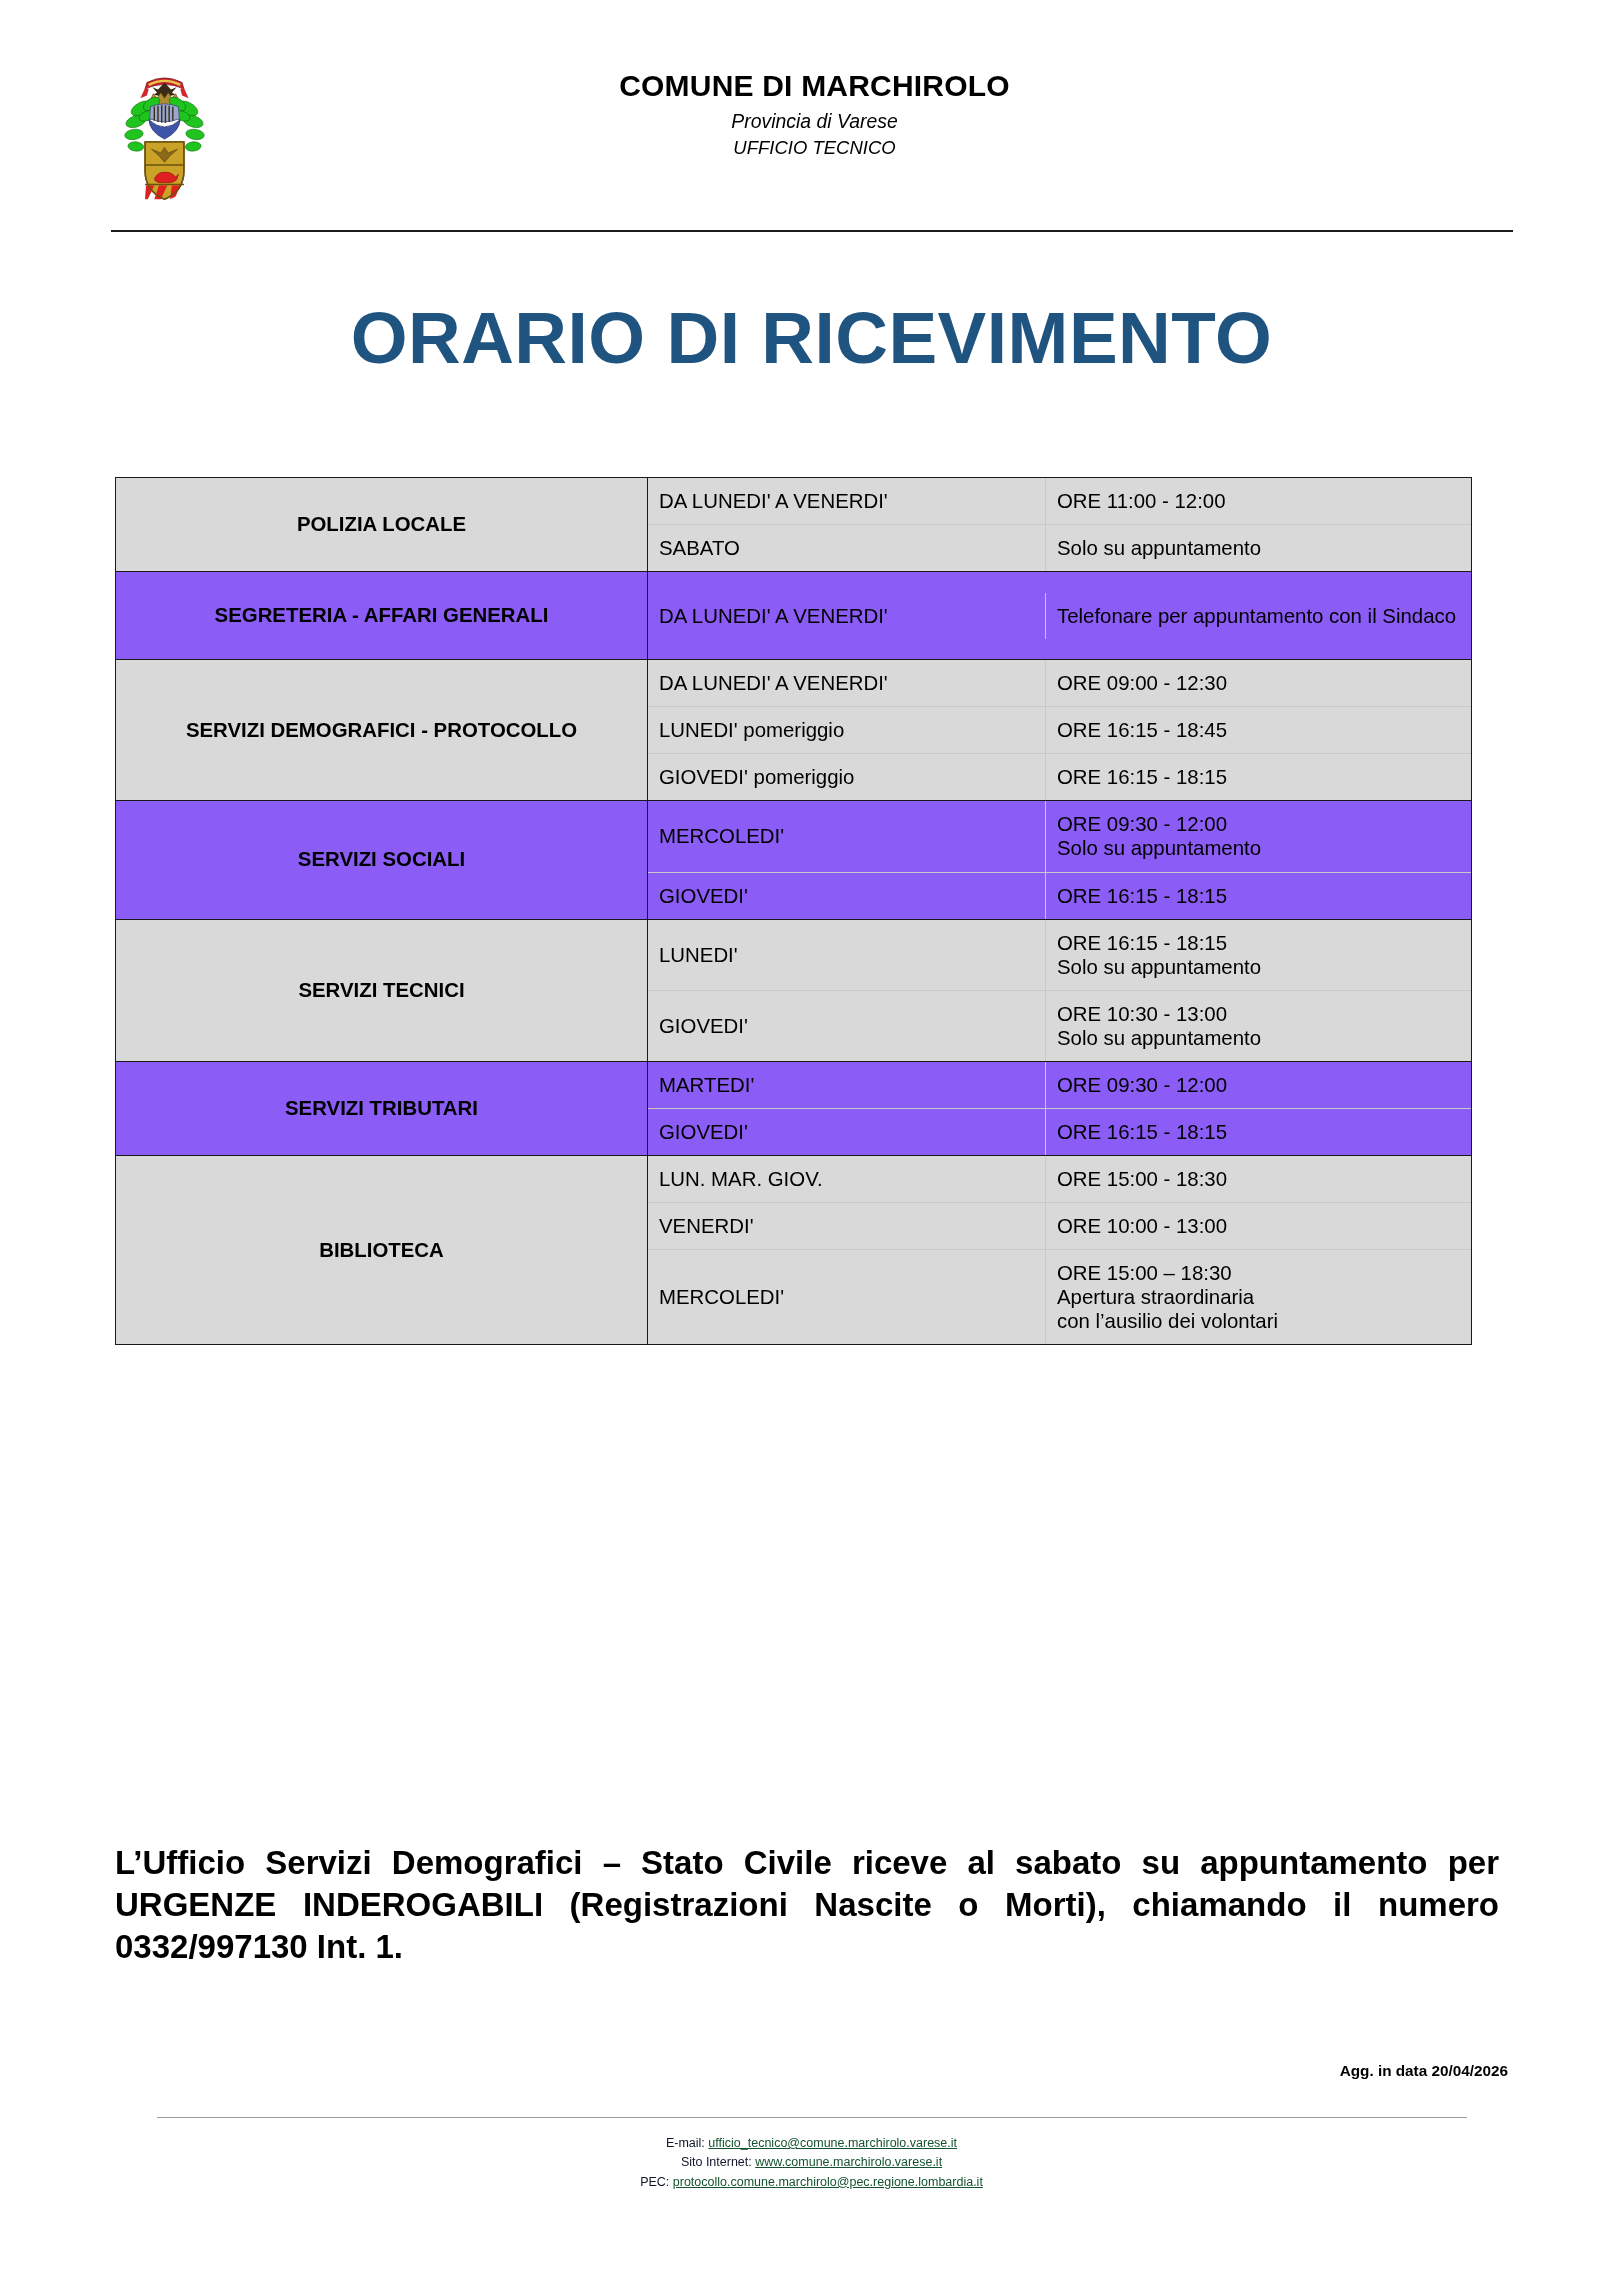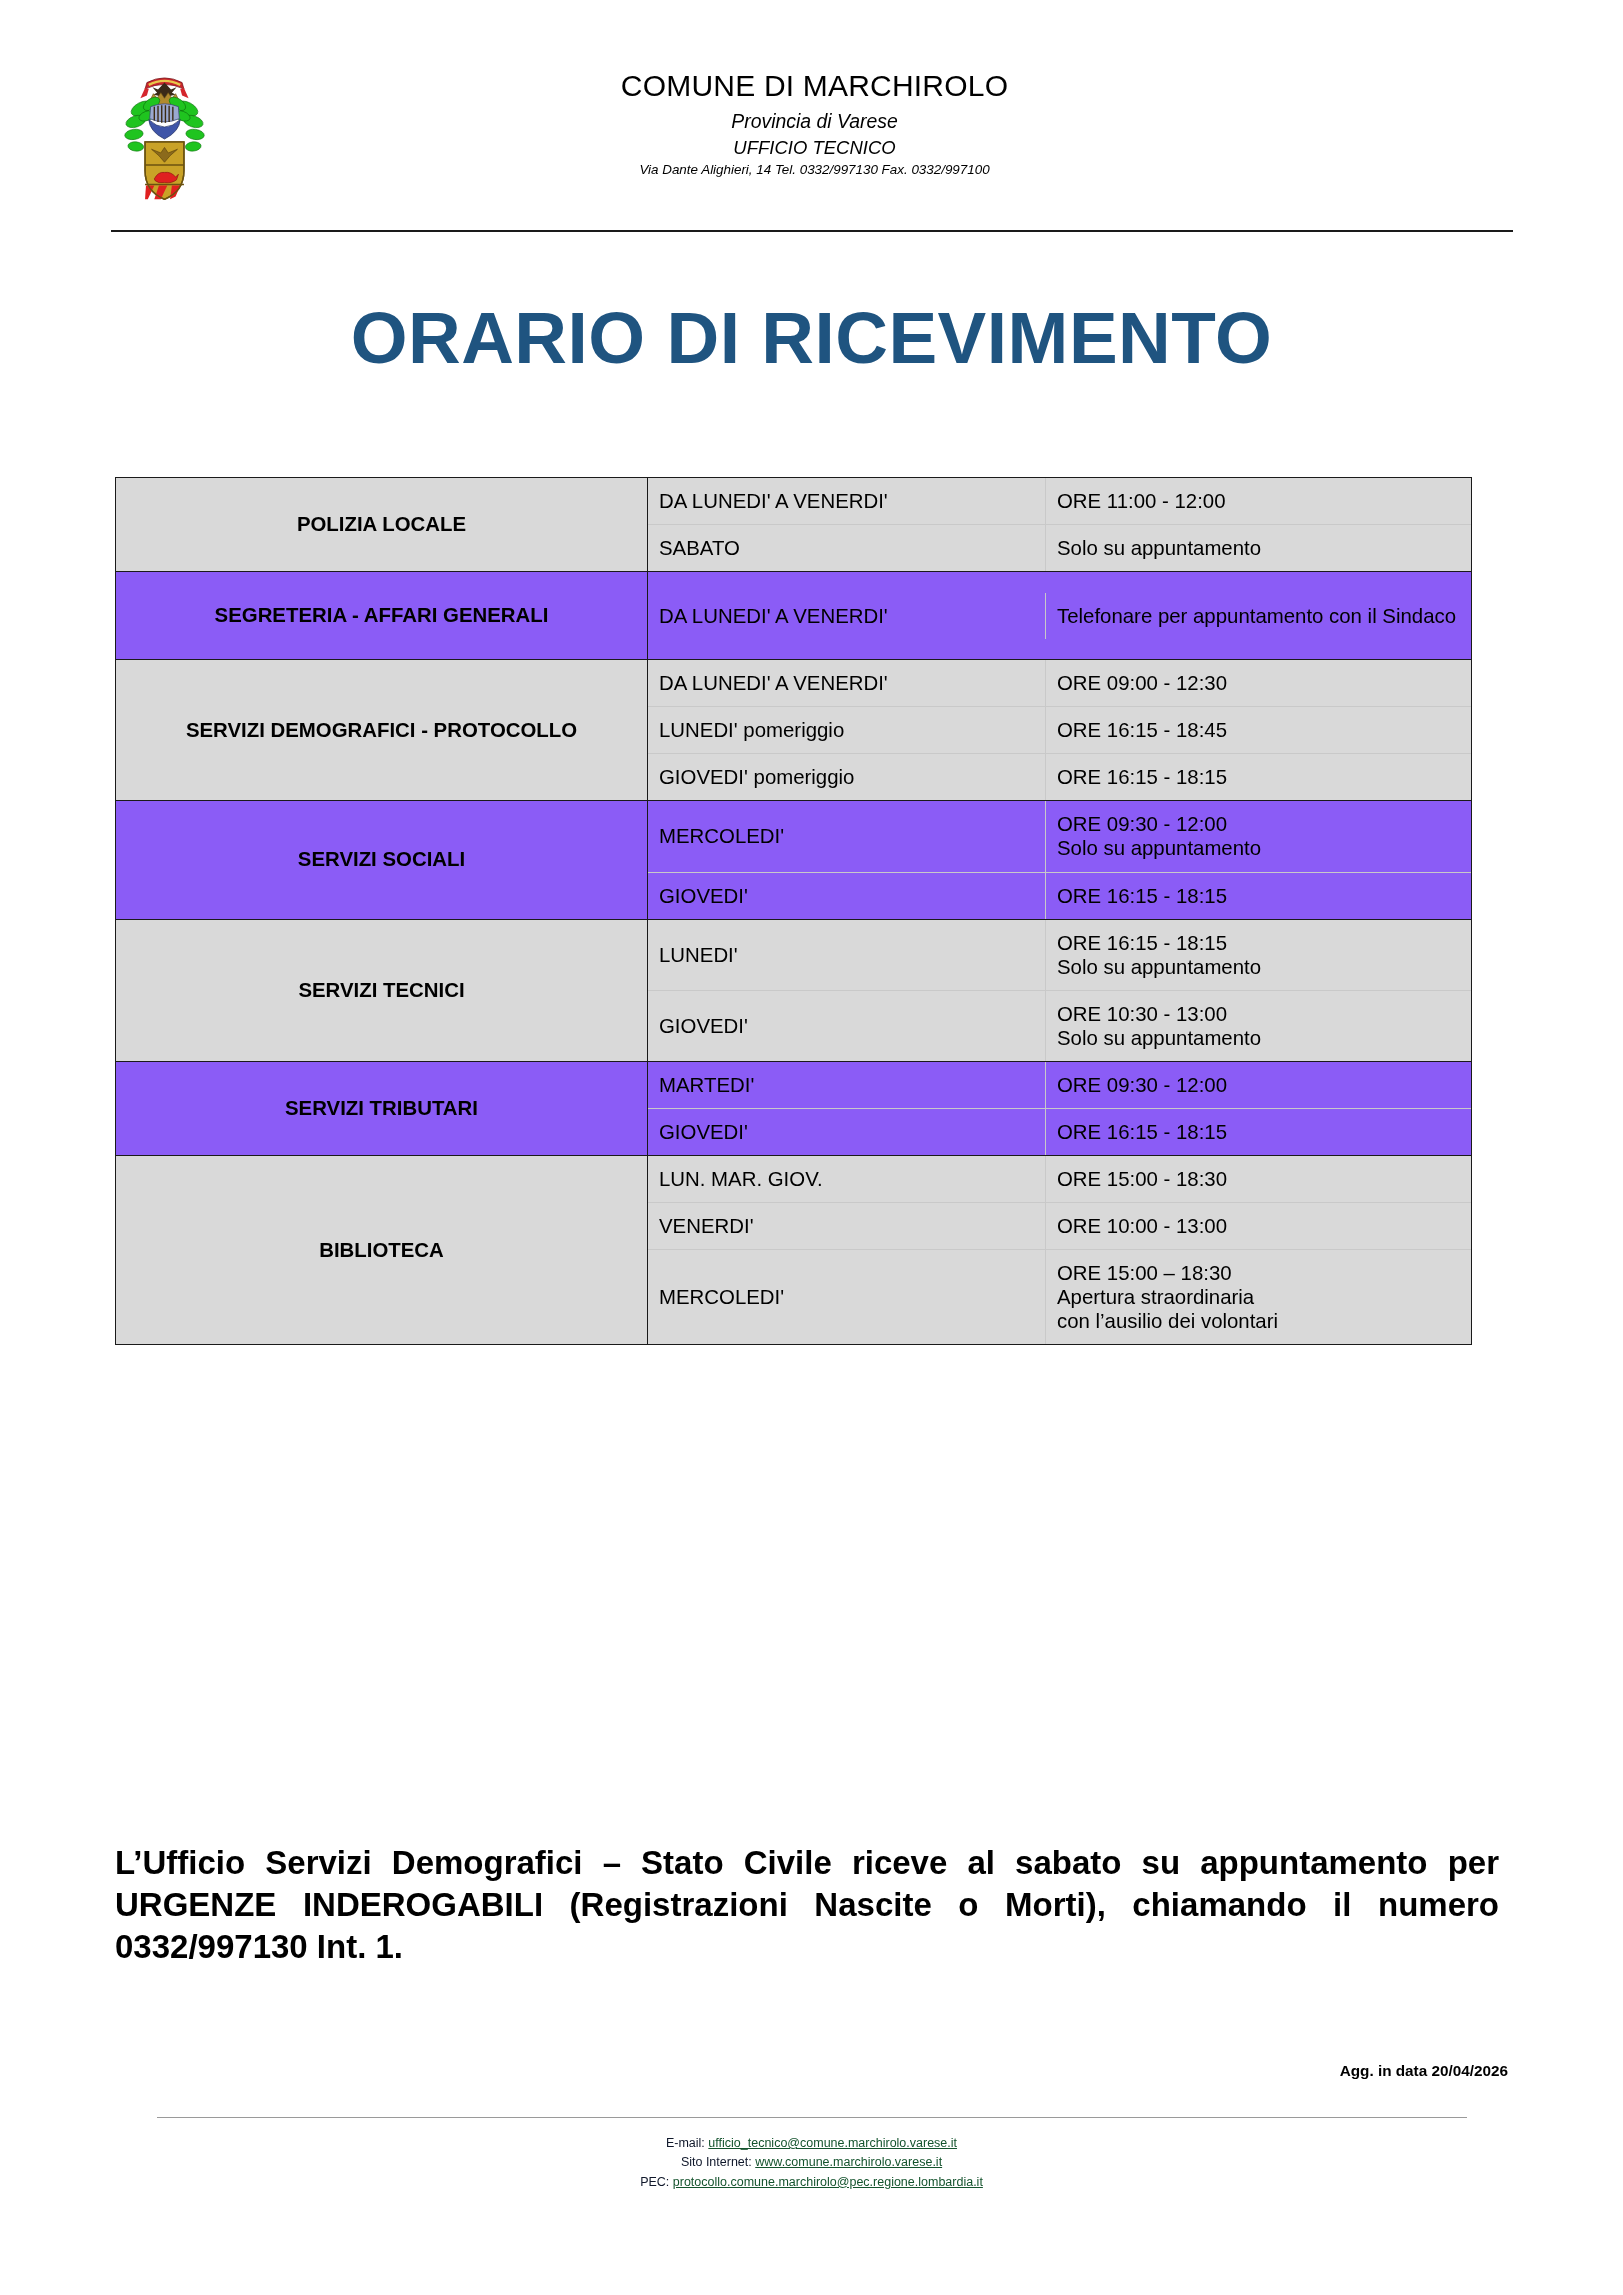--- a/index.html
+++ b/index.html
@@ -39,21 +39,21 @@
   }
   .header-text {
     position: absolute;
     left: 199px;
     top: 0px;
     width: 1009px;
     text-align: center;
   }
   .org-title {
     font-size: 30px;
-    font-weight: normal;
+    font-weight: bold;
     letter-spacing: 0.2px;
     line-height: 1.05;
     margin-top: 10.2px;
   }
   .org-sub {
     font-size: 19.4px;
     font-style: italic;
     line-height: 1.25;
     margin-top: 7.4px;
   }
@@ -276,21 +276,20 @@
           <path d="M116 262 L134 262 L124 286 L112 292 Z"></path>
         </g>
         <path d="M58 168 L142 168 L142 230 Q142 275 100 292 Q58 275 58 230 Z" fill="none" stroke="#6b5210" stroke-width="3"></path>
       </svg>
     </div>
 
     <div class="header-text">
       <div class="org-title">COMUNE DI MARCHIROLO</div>
       <div class="org-sub">Provincia di Varese</div>
       <div class="org-office">UFFICIO TECNICO</div>
-      <div class="org-addr">Via Dante Alighieri, 14 Tel. 0332/997130 Fax. 0332/997100</div>
     </div>
   </div>
 
   <div class="header-rule"></div>
 
   <div class="main-title">ORARIO DI RICEVIMENTO</div>
 
   <table class="schedule">
     <colgroup>
       <col class="col-office">

